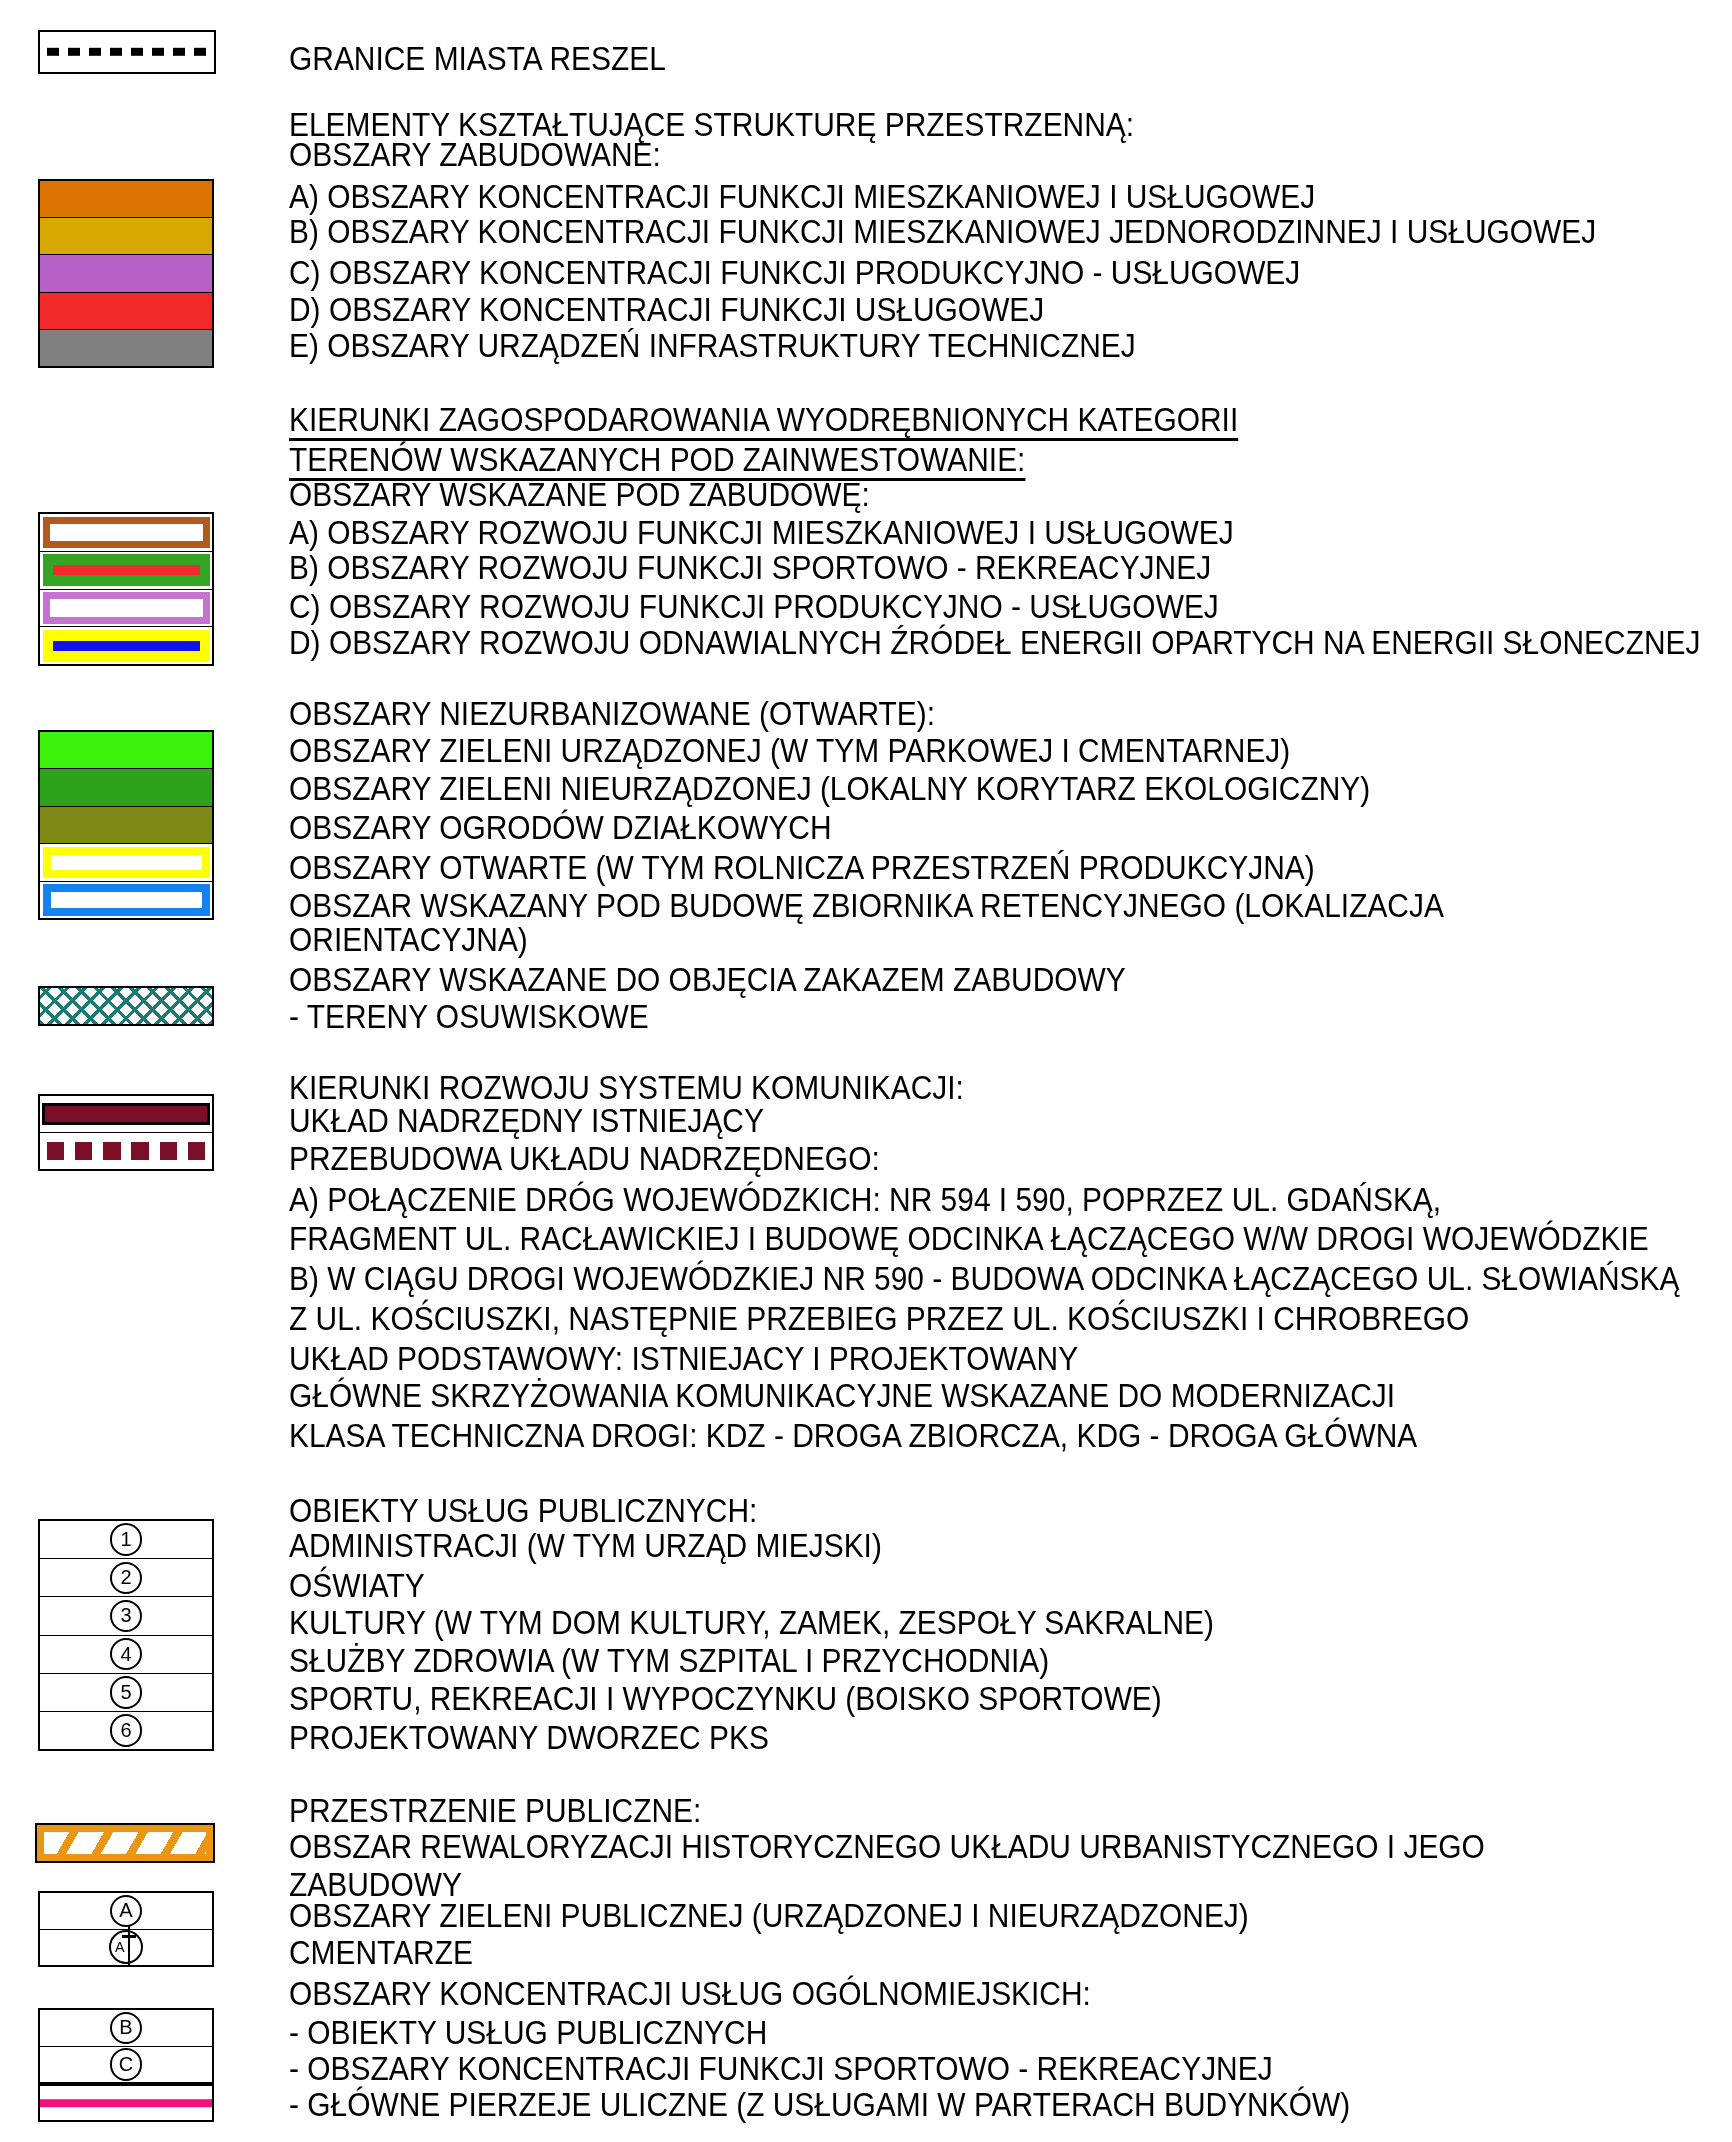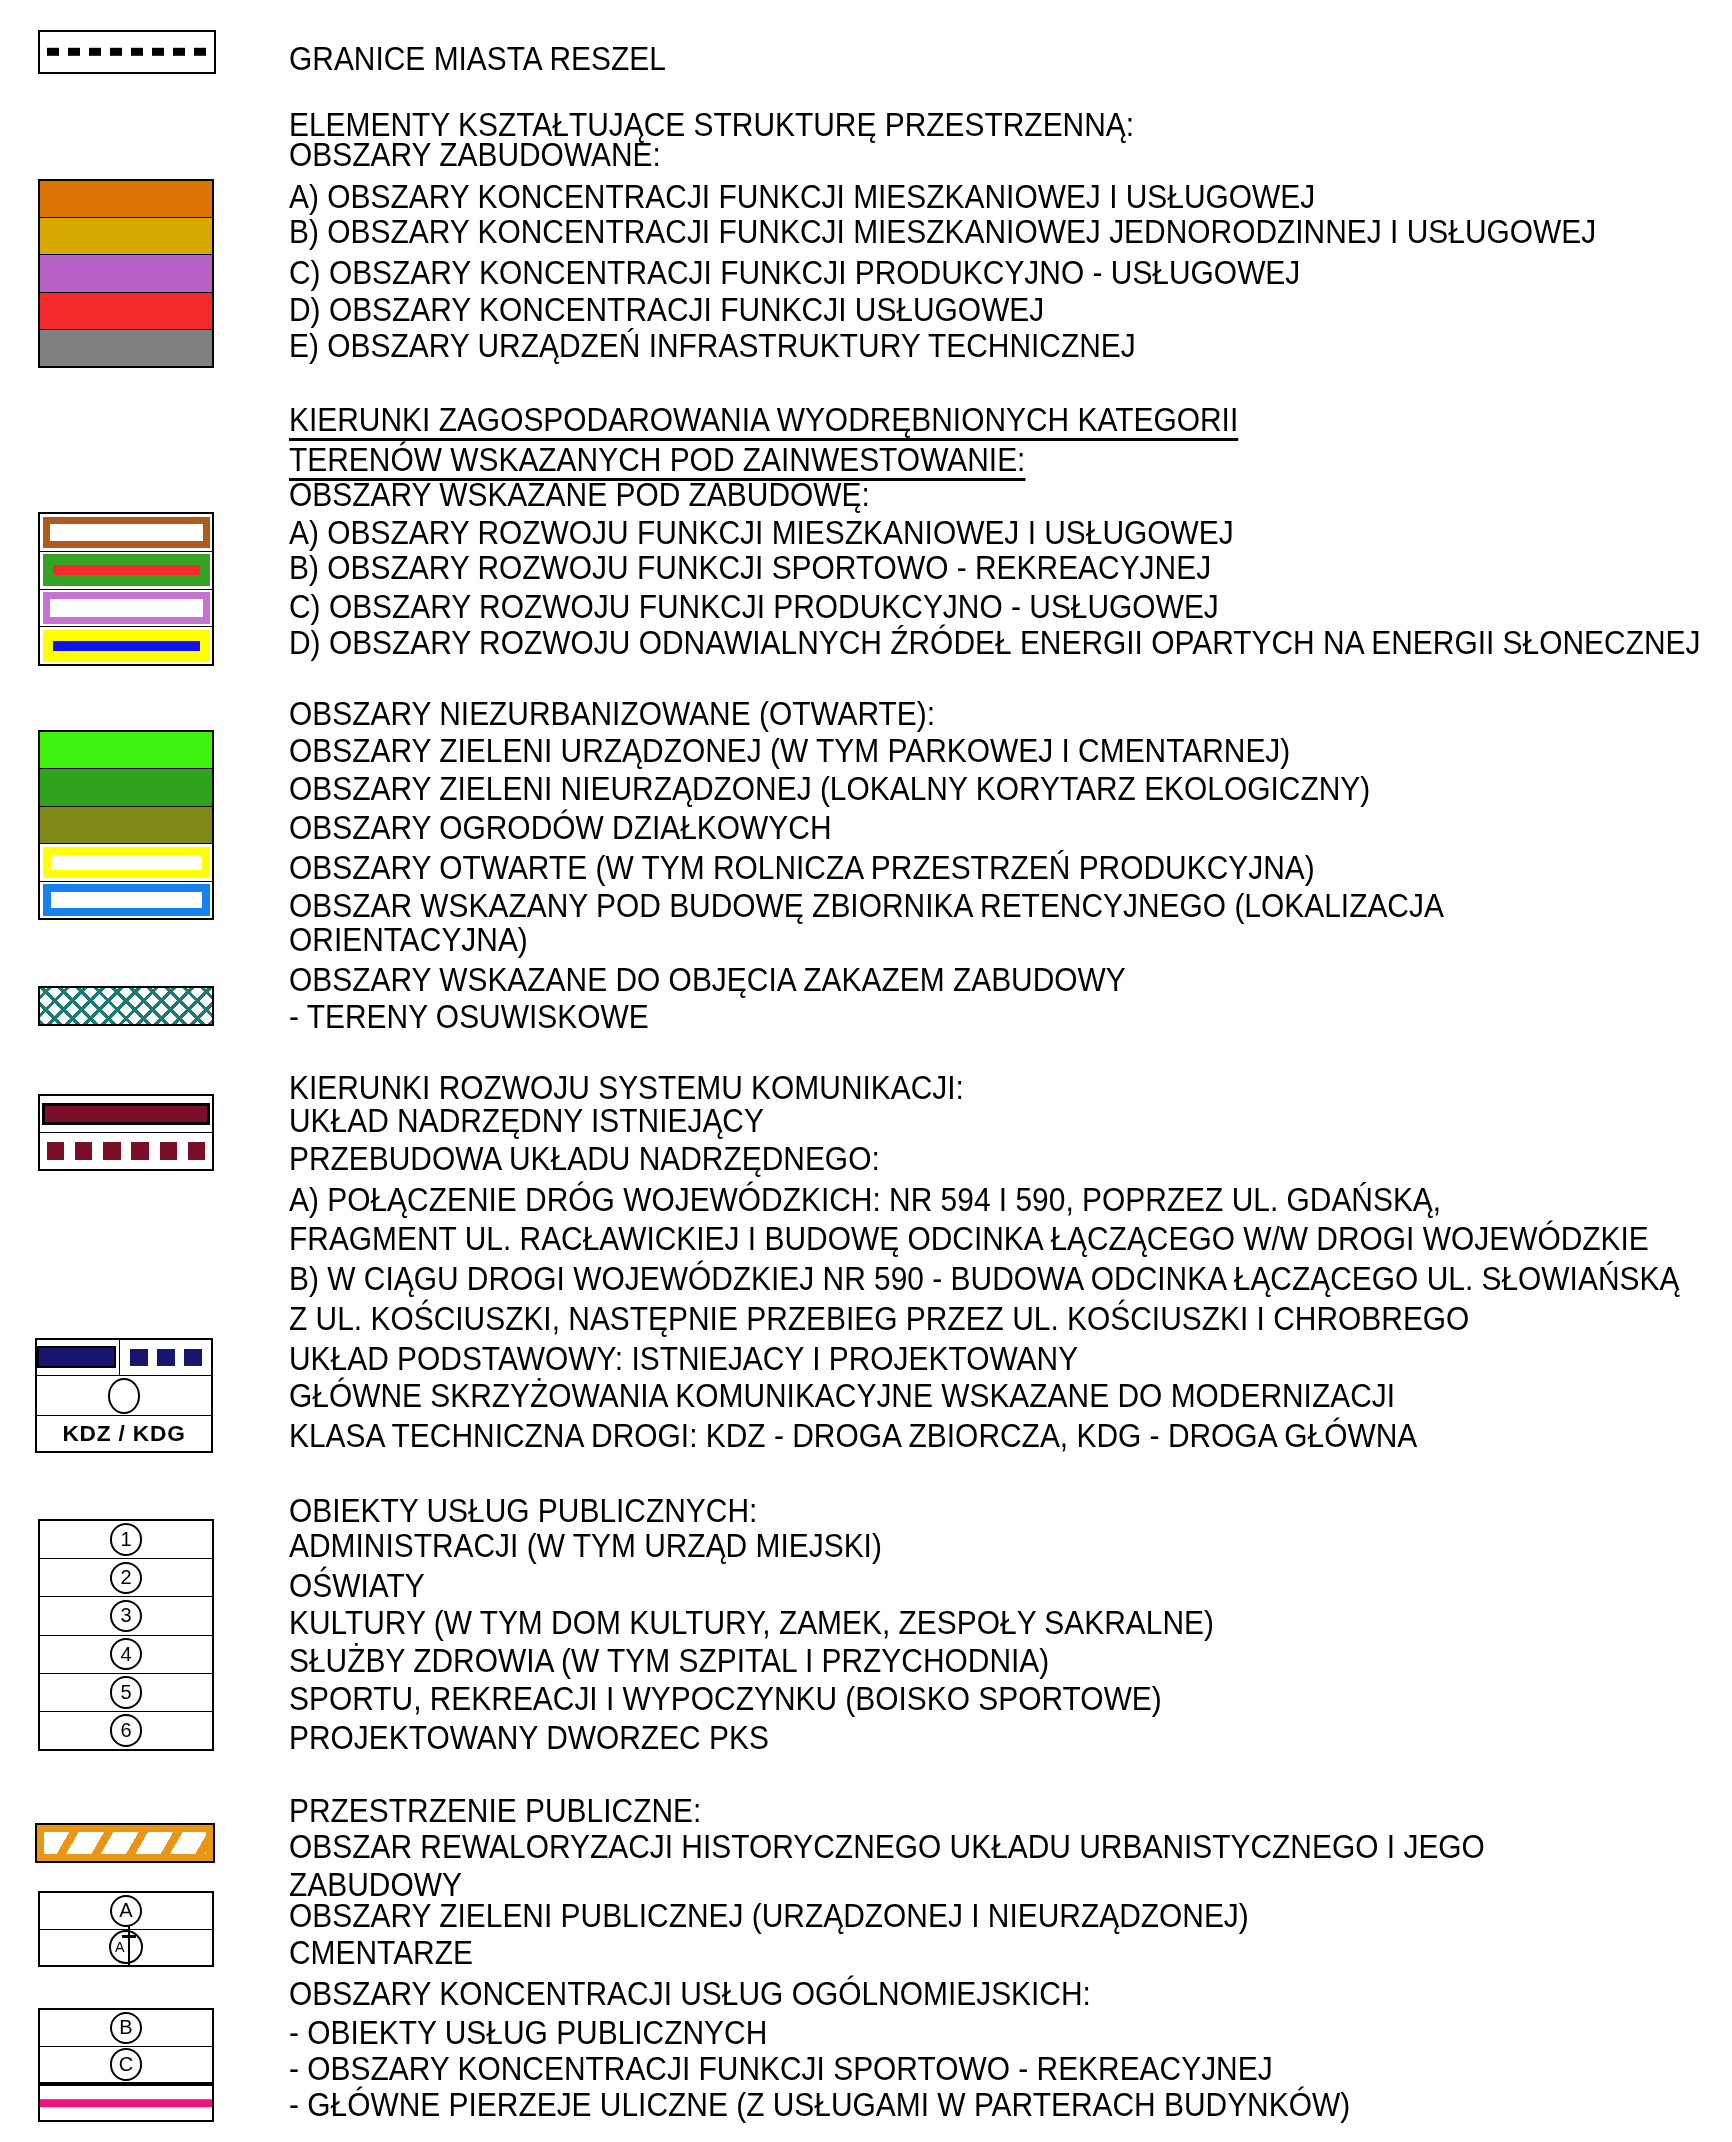--- a/index.html
+++ b/index.html
@@ -124,38 +124,20 @@
         <div class="sq m"></div>
           <div class="sq m"></div>
           <div class="sq m"></div>
         <div class="sq m"></div>
           <div class="sq m"></div>
           <div class="sq m"></div>
       </div>
     </div>
   </div>
 
-  <div class="box stack" style="left:35px;top:1338px;width:178px;height:115px">
-    <div class="cell">
-      <div class="halfL">
-          <div class="navybar"></div>
-        </div>
-      <div class="halfR">
-          <div class="sq n"></div>
-          <div class="sq n"></div>
-          <div class="sq n"></div>
-        </div>
-    </div>
-    <div class="cell">
-        <div class="ellipse"></div>
-      </div>
-    <div class="cell">
-        <div class="kdz">KDZ / KDG</div>
-      </div>
-  </div>
 
   <div class="box stack" style="left:38px;top:1519px;width:176px;height:232px">
     <div class="cell">
         <div class="cc">
           <div class="badge">1</div>
         </div>
       </div>
     <div class="cell">
         <div class="cc">
           <div class="badge">2</div>

